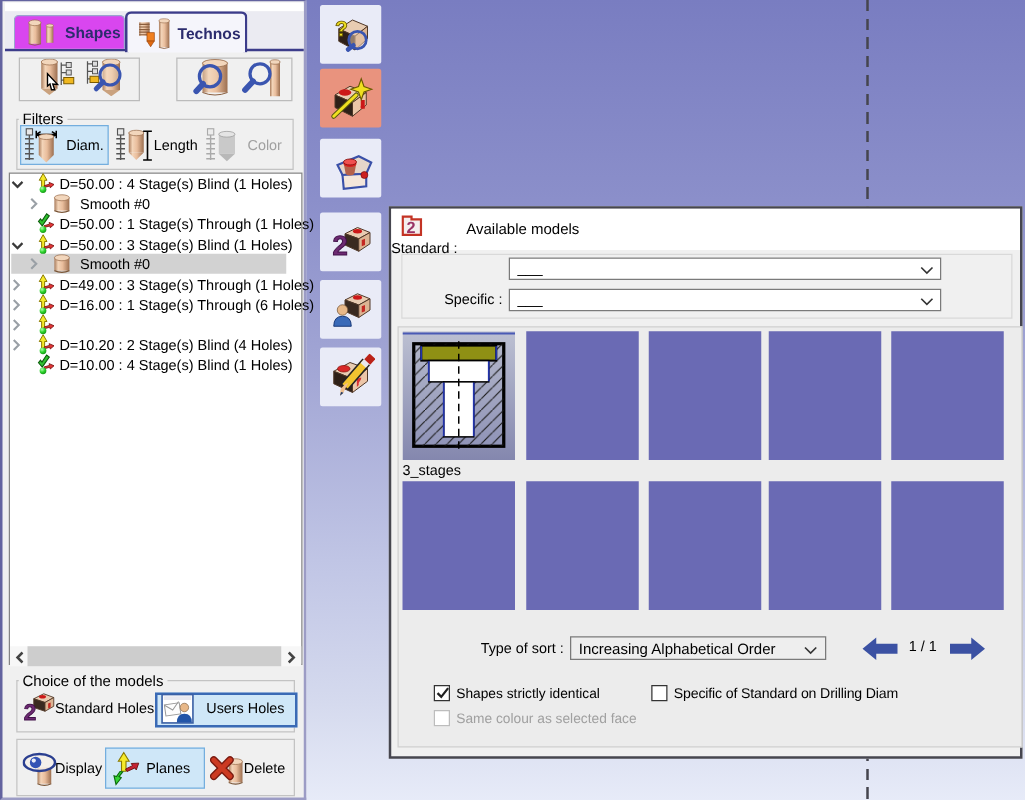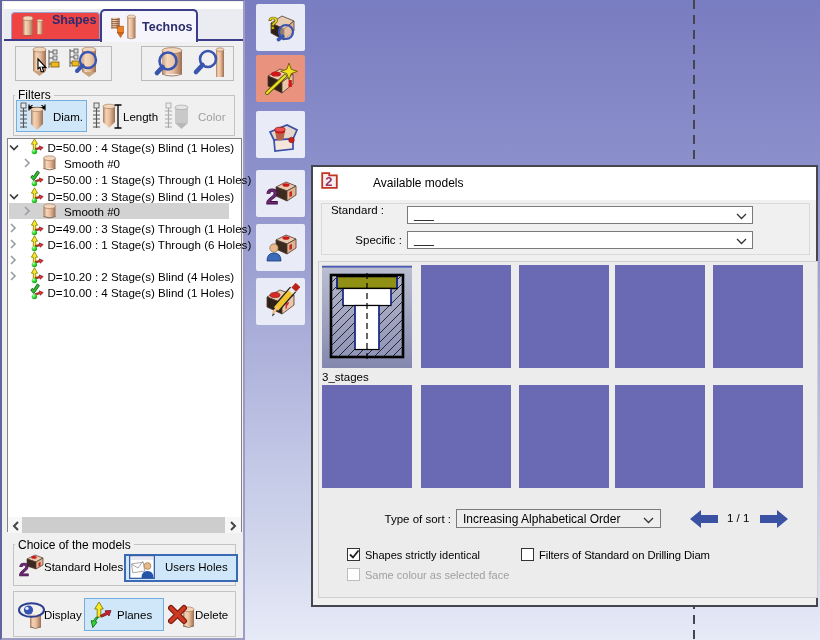--- a/index.html
+++ b/index.html
@@ -16,22 +16,22 @@
   background:#f0f0f0;
   border-left:2px solid #63639f;
   border-top:1px solid #63639f;
   border-right:2px solid #9c9cc5;
   border-bottom:2px solid #9c9cc5;
 }
 #panel .topwhite { left:2px; top:1px; width:239px; height:7px; background:#ffffff; }
 #tabstrip { left:2px; top:8px; width:239px; height:32px; background:#ebebf2; }
 #tabline { left:2px; top:38px; width:239px; height:2px; background:#3c3c8a; }
 #tab-shapes { left:9px; top:11px; width:89px; height:27px;
-  background:#ef4444; border:1px solid #9aa3cf; border-bottom:none;
-  border-radius:4px 4px 0 0; display:flex; }
+  background:#d946ef; border:1px solid #9aa3cf; border-bottom:none;
+  border-radius:4px 4px 0 0; display:flex; align-items:center; }
 #tab-technos { left:98px; top:8px; width:98px; height:33px;
   background:#f5f5fb; border:2px solid #3c3c8a; border-bottom:none;
   border-radius:5px 5px 0 0; display:flex; align-items:center; z-index:3; }
 .tabtxt { font-weight:bold; font-size:12.5px; color:#2c2c6e; }
 .gbox { border:1px solid #bbbbbb; }
 #tgrp1 { left:13px; top:45px; width:97px; height:35px; }
 #tgrp2 { left:139px; top:45px; width:93px; height:35px; }
 #fbox { left:11px; top:94px; width:222px; height:41px; border:1px solid #c3c3c3; }
 #flabel { left:13px; top:87px; font-size:12px; color:#000; background:#f0f0f0; padding:0 3px; }
 .selbtn { background:#cfe7f8; border:1px solid #74aede; }
@@ -451,21 +451,21 @@
 </div>
 
 <div id="dialog" class="abs">
   <div id="dtitle" class="abs"></div>
   <svg class="abs" style="left:8px; top:5px" width="17" height="17" viewBox="0 0 17 17">
     <path d="M1.2 15.8 L1.2 1.2 L8.2 1.2 L8.2 3.4 L15.8 3.4 L15.8 15.8 Z" fill="#f4eeee" stroke="#c33324" stroke-width="1.8"></path>
     <text x="4.2" y="14" font-size="13" font-weight="bold" fill="#993366" font-family="Liberation Sans">2</text>
   </svg>
   <div id="dtitletxt">Available models</div>
   <div id="dgrp1" class="abs"></div>
-  <div class="lbl12" style="left:0px; top:37px; width:89px; text-align:center">Standard :</div>
+  <div class="lbl12" style="left:0px; top:26px; width:89px; text-align:left">Standard :</div>
   <div class="combo" style="left:94px; top:39px; width:346px; height:18px">
     <span style="position:absolute; left:6px; top:0px">___</span>
     <svg style="position:absolute; right:5px; top:6px" width="11" height="7">
         <path d="M1 1 L5.5 5.5 L10 1" stroke="#333" stroke-width="1.3" fill="none"></path>
       </svg>
   </div>
   <div class="lbl12" style="left:0px; top:67px; width:89px; text-align:right">Specific :</div>
   <div class="combo" style="left:94px; top:64px; width:346px; height:18px">
     <span style="position:absolute; left:6px; top:0px">___</span>
     <svg style="position:absolute; right:5px; top:6px" width="11" height="7">
@@ -508,16 +508,16 @@
   <svg class="abs" style="left:446px; top:342px" width="30" height="20">
       <path d="M18 6 L1 6 L1 14 L18 14 L18 19 L29 10 L18 1 Z" fill="#3b51a3"></path>
     </svg>
   <div class="cb" style="left:34px; top:381px">
     <svg style="position:absolute;left:0px;top:-1px" width="13" height="13">
         <path d="M2 6.5 L5 9.5 L10.5 2.5" stroke="#222" stroke-width="1.8" fill="none"></path>
       </svg>
   </div>
   <div class="lbl12" style="left:52px; top:382px; font-size:11px">Shapes strictly identical</div>
   <div class="cb" style="left:208px; top:381px"></div>
-  <div class="lbl12" style="left:226px; top:382px; font-size:11.3px; letter-spacing:-0.12px">Filters of Standard on Drilling Diam</div>
+  <div class="lbl12" style="left:226px; top:382px; font-size:11.3px; letter-spacing:-0.12px">Specific of Standard on Drilling Diam</div>
   <div class="cb cbg" style="left:34px; top:401px"></div>
   <div class="lbl12" style="left:52px; top:402px; color:#a0a0a0; font-size:11px">Same colour as selected face</div>
 </div>
 
 </body></html>

